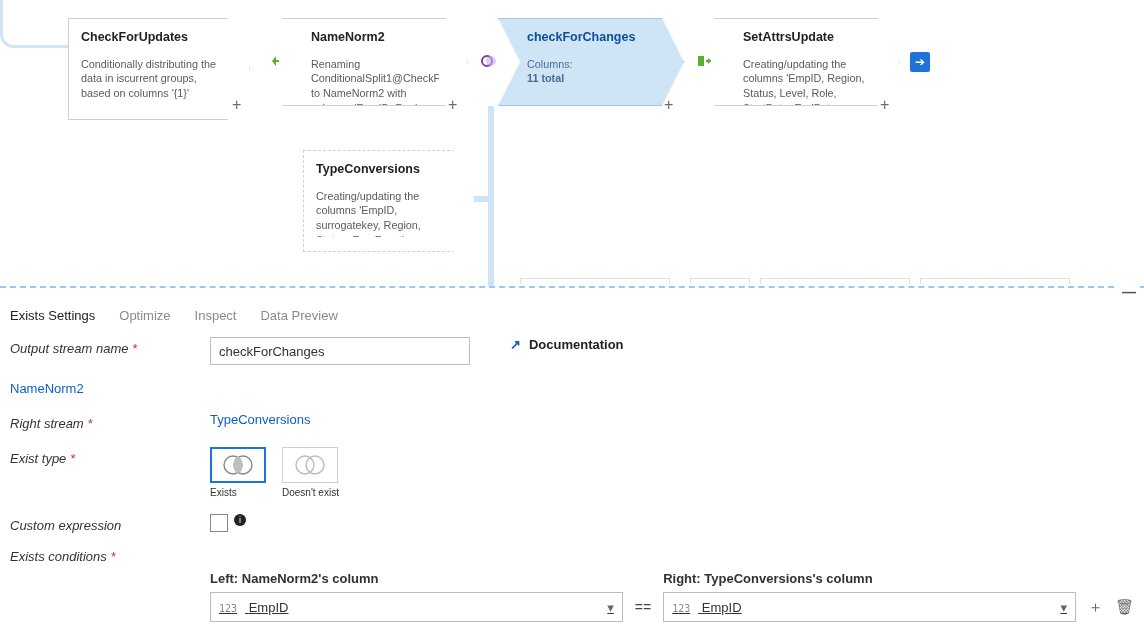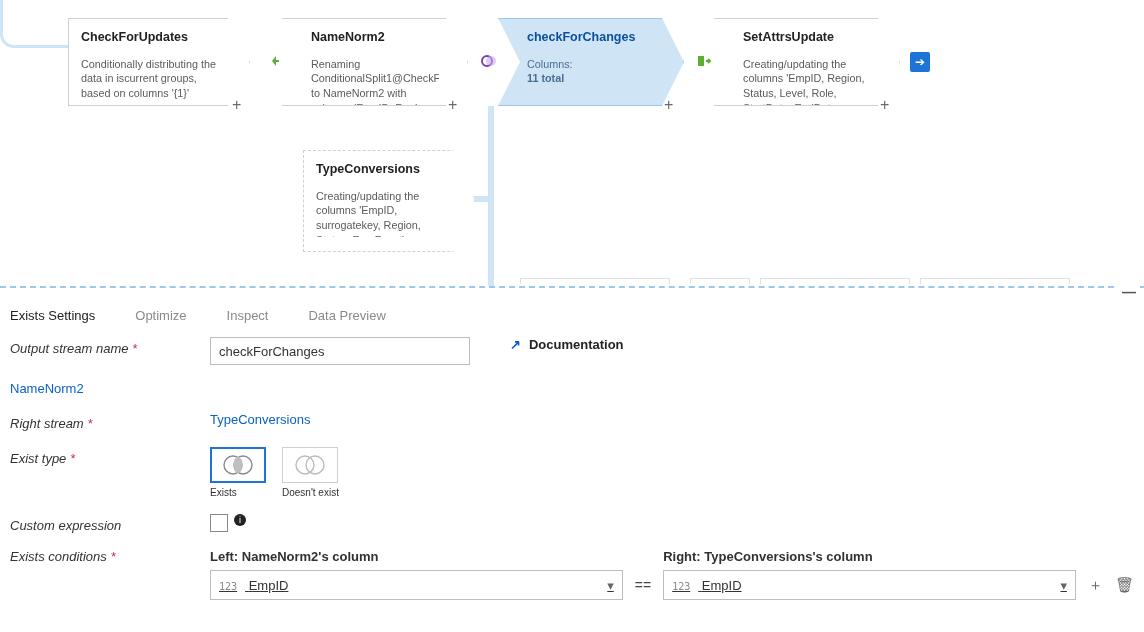--- a/index.html
+++ b/index.html
@@ -107,21 +107,21 @@
     position:absolute; right:4px; top:284px; font-weight:bold; color:#555; background:#fff; padding:0 4px; font-size:14px;
   }
 
   
   .panel {
     position:absolute; left:0; top:296px; right:0; bottom:0;
     padding: 10px 10px 0 10px;
     background:#fff;
     overflow:hidden;
   }
-  .tabs { display:flex; gap:40px; padding: 2px 0 14px 0; font-size:13px; }
+  .tabs { display:flex; gap:24px; padding: 2px 0 14px 0; font-size:13px; }
   .tabs .tab { color:#8a8a8a; cursor:pointer; }
   .tabs .tab.active { color:#222; }
 
   .field-row { display:flex; align-items:flex-start; margin-bottom:16px; font-size:13px; }
   .field-row > label { width:200px; color:#333; padding-top:4px;font-style:italic; }
   .req::after { content:" *"; color:#c4314b; }
   .textinput {
     width:260px; height:28px; border:1px solid #bdbdbd; padding:0 8px;
     font-size:13px; color:#333;
   }
@@ -154,21 +154,21 @@
   .trail-icons { display:flex; gap:12px; padding-top:22px; color:#666; font-size:15px;}
   .trail-icons span { cursor:pointer; }
 </style>
 </head>
 <body>
 
 <div class="canvas">
   <div class="pipe-in"></div>
   <div class="pipe-in-h"></div>
 
-  <div class="node chev-first" style="left:68px; top:18px; width:182px; height:88px;">
+  <div class="node chev-first" style="left:68px; top:18px; width:182px; height:102px;">
     <div class="title">CheckForUpdates</div>
     <div class="desc">Conditionally distributing the data in iscurrent groups, based on columns '{1}'</div>
   </div>
   <span class="plus" style="left:232px; top:96px;">+</span>
 
   <span class="conn ic-split" style="left:262px;">
     <svg width="18" height="18" viewBox="0 0 18 18">
         <path d="M3 9h5l4-5v4h3v2h-3v4l-4-5H3z" fill="#5fae34"></path>
       </svg>
   </span>
@@ -280,21 +280,21 @@
   </div>
 
   <div class="field-row">
     <label>Custom expression</label>
     <span class="chk"></span>
     <span class="info-dot">i</span>
   </div>
 
   <div class="field-row" style="align-items:flex-start;">
     <label class="req" style="padding-top:0;">Exists conditions</label>
-    <div style="flex:1;">
+    <div style="flex:1;margin-top:22px;">
       <div class="cond-grid">
         <div class="col">
           <div class="cond-head">Left: NameNorm2's column</div>
           <div class="dropdown">
             <span>
               <span class="typetag">123</span>
               <span>EmpID</span>
             </span>
             <span class="caret">▾</span>
           </div>

